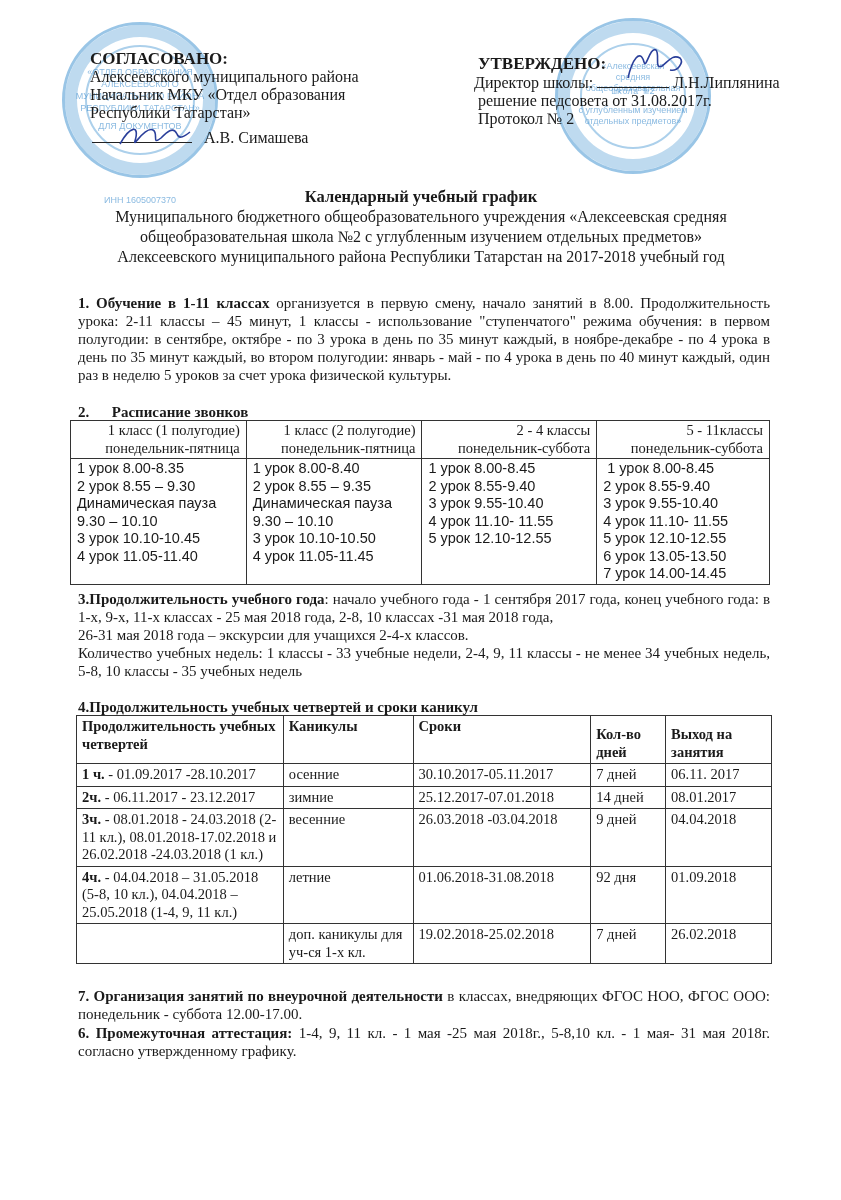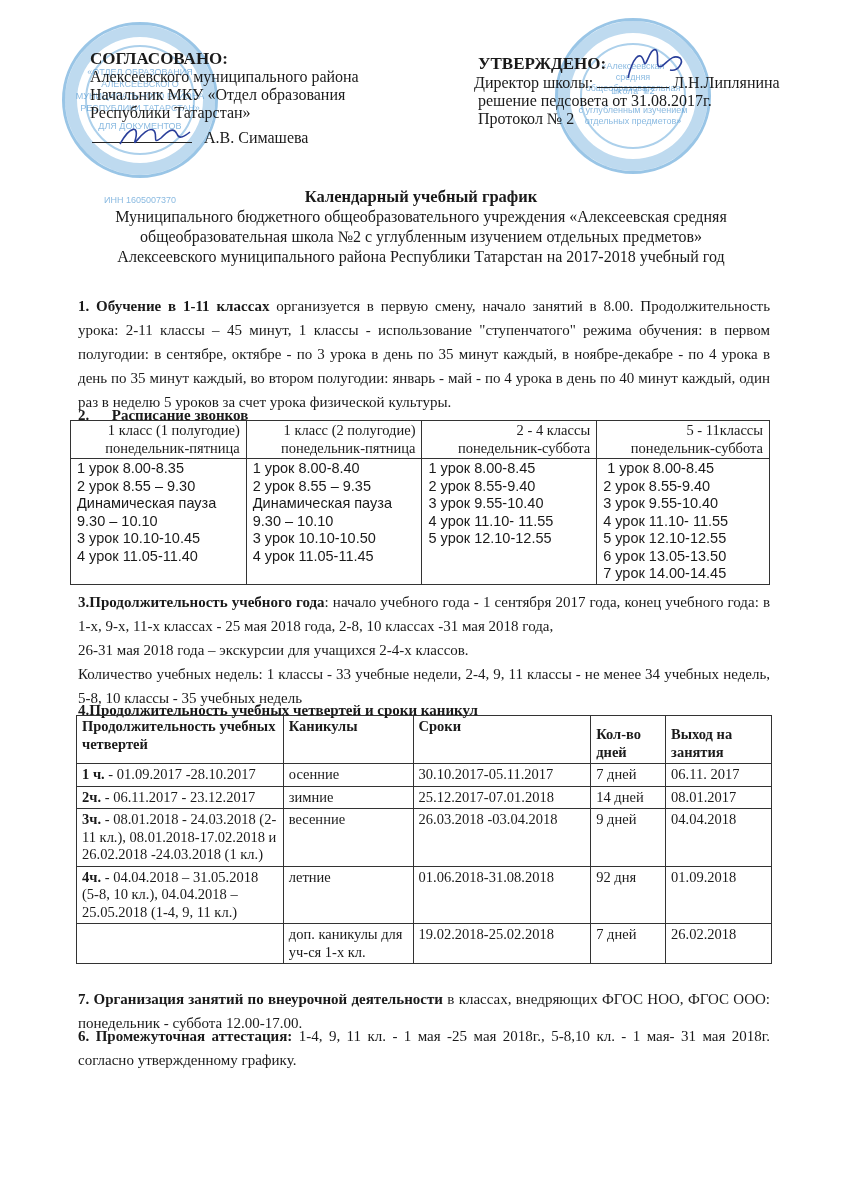--- a/index.html
+++ b/index.html
@@ -8,21 +8,21 @@
   .abs { position:absolute; }
   .stamp { position:absolute; border-radius:50%; border:3px solid rgba(70,150,210,0.55);
            box-shadow: inset 0 0 0 10px rgba(255,255,255,0), inset 0 0 0 12px rgba(70,150,210,0.35); }
   .stamp .inner { position:absolute; border-radius:50%; border:2px solid rgba(70,150,210,0.45); }
   .stamp .txt { position:absolute; width:100%; text-align:center; color:rgba(60,140,205,0.6);
                 font-family:"Liberation Sans", sans-serif; font-size:9px; line-height:10px; }
   .approval { font-size:16px; line-height:18px; }
   .approval .head { font-weight:bold; font-size:17px; }
   .title-block { left:60px; width:722px; top:187px; text-align:center; font-size:16px; line-height:20px; }
   .title-block .t { font-weight:bold; font-size:16.5px; }
-  .para { font-size:15px; line-height:24px; text-align:justify; }
+  .para { font-size:15px; line-height:18px; text-align:justify; }
   .para b { font-weight:bold; }
   table { border-collapse:collapse; }
   .bells td, .bells th { border:1px solid #333; vertical-align:top; font-size:14.5px; line-height:17.5px;
                          font-family:"Liberation Sans", sans-serif; font-weight:normal; padding:1px 6px; }
   .bells th { text-align:right; font-family:"Liberation Serif", serif; font-size:14.5px; }
   .quarters td, .quarters th { border:1px solid #333; vertical-align:top; font-size:14.5px; line-height:17.5px;
                                padding:2px 5px; text-align:left; }
   .quarters th { font-weight:bold; }
   .sig { position:absolute; stroke:#2a3f9a; fill:none; stroke-width:1.6; }
 </style>

